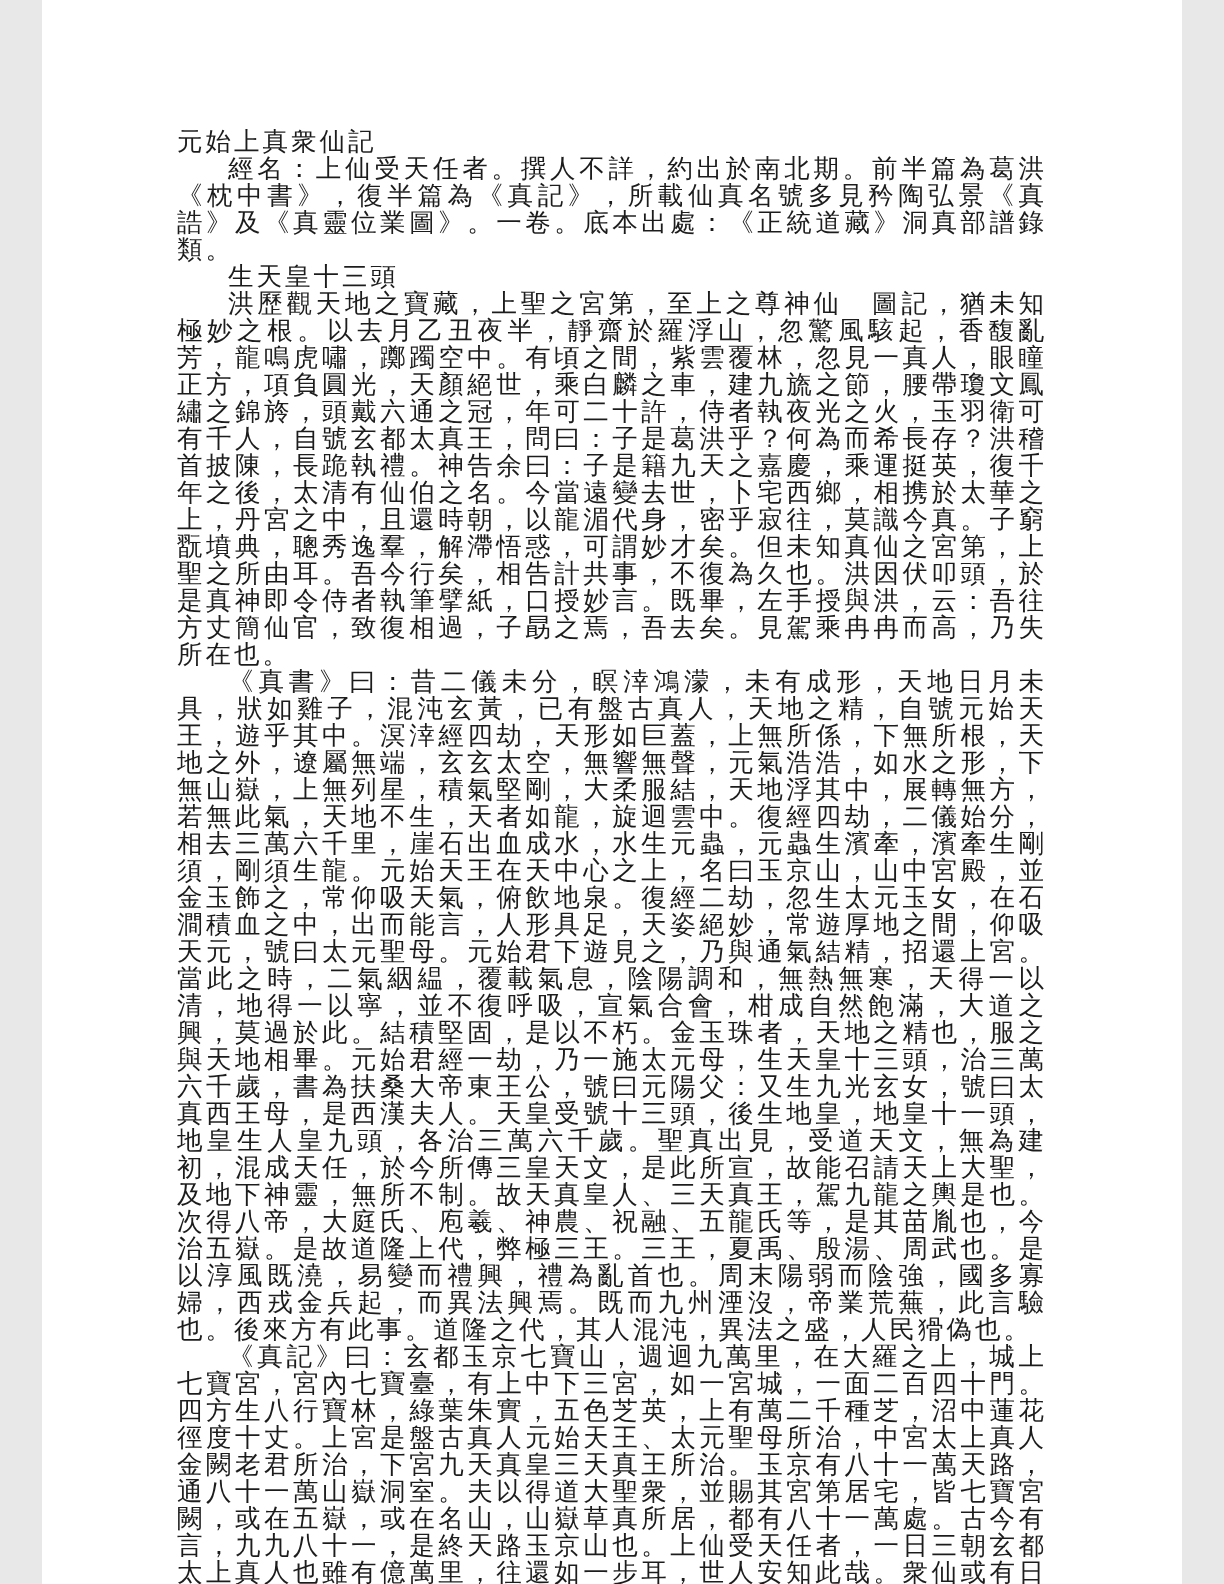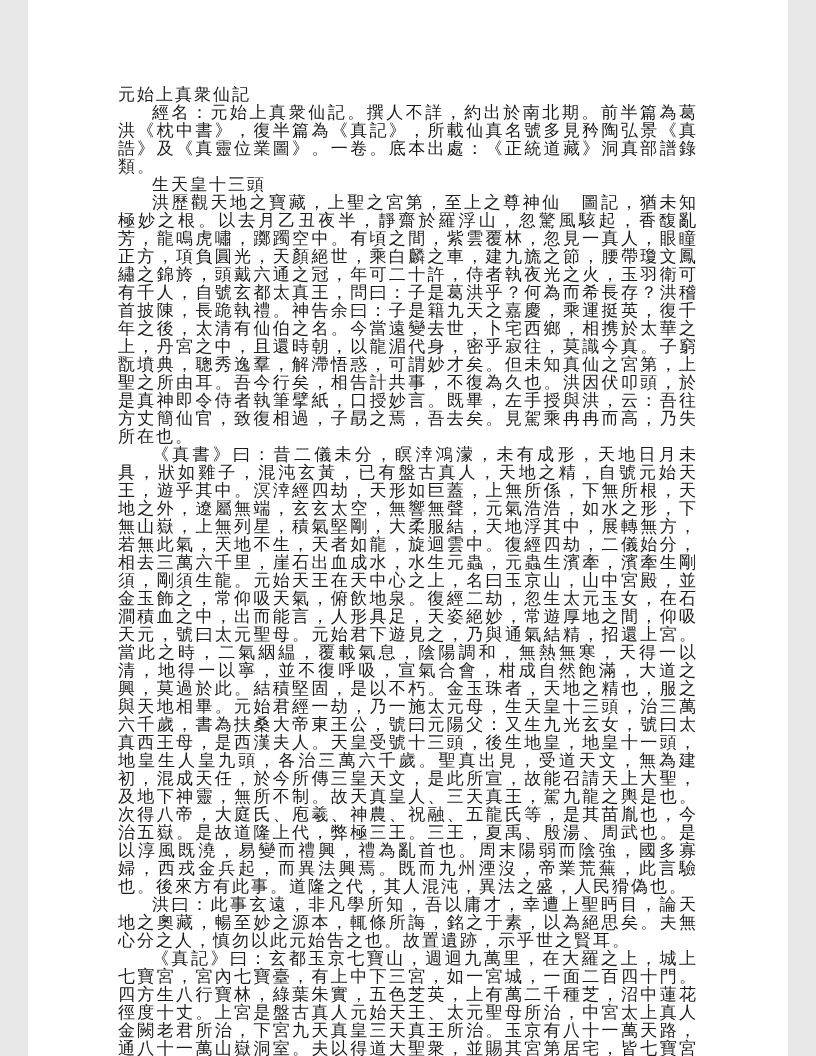--- a/index.html
+++ b/index.html
@@ -39,20 +39,19 @@
   p.para.no-indent {
     text-indent: 0;
   }
 </style>
 </head>
 <body>
 
 <div class="page">
   <div class="doc-text">
     <p class="doc-title para no-indent">元始上真衆仙記</p>
-    <p class="para">經名：元始上真衆仙記。撰人不詳，約出於南北期。前半篇為葛洪《枕中書》，復半篇為《真記》，所載仙真名號多見矜陶弘景《真誥》及《真靈位業圖》。一卷。底本出處：《正統道藏》洞真部譜錄類。</p>
+    <p class="para">經名：上仙受天任者。撰人不詳，約出於南北期。前半篇為葛洪《枕中書》，復半篇為《真記》，所載仙真名號多見矜陶弘景《真誥》及《真靈位業圖》。一卷。底本出處：《正統道藏》洞真部譜錄類。</p>
     <p class="para">生天皇十三頭</p>
     <p class="para">洪歷觀天地之寶藏，上聖之宮第，至上之尊神仙　圖記，猶未知極妙之根。以去月乙丑夜半，靜齋於羅浮山，忽驚風駭起，香馥亂芳，龍鳴虎嘯，躑躅空中。有頃之間，紫雲覆林，忽見一真人，眼瞳正方，項負圓光，天顏絕世，乘白麟之車，建九旒之節，腰帶瓊文鳳繡之錦旍，頭戴六通之冠，年可二十許，侍者執夜光之火，玉羽衛可有千人，自號玄都太真王，問曰：子是葛洪乎？何為而希長存？洪稽首披陳，長跪執禮。神告余曰：子是籍九天之嘉慶，乘運挺英，復千年之後，太清有仙伯之名。今當遠變去世，卜宅西鄉，相携於太華之上，丹宮之中，且還時朝，以龍湄代身，密乎寂往，莫識今真。子窮翫墳典，聰秀逸羣，解滯悟惑，可謂妙才矣。但未知真仙之宮第，上聖之所由耳。吾今行矣，相告計共事，不復為久也。洪因伏叩頭，於是真神即令侍者執筆擘紙，口授妙言。既畢，左手授與洪，云：吾往方丈簡仙官，致復相過，子勗之焉，吾去矣。見駕乘冉冉而高，乃失所在也。</p>
     <p class="para">《真書》曰：昔二儀未分，瞑涬鴻濛，未有成形，天地日月未具，狀如雞子，混沌玄黃，已有盤古真人，天地之精，自號元始天王，遊乎其中。溟涬經四劫，天形如巨蓋，上無所係，下無所根，天地之外，遼屬無端，玄玄太空，無響無聲，元氣浩浩，如水之形，下無山嶽，上無列星，積氣堅剛，大柔服結，天地浮其中，展轉無方，若無此氣，天地不生，天者如龍，旋迴雲中。復經四劫，二儀始分，相去三萬六千里，崖石出血成水，水生元蟲，元蟲生濱牽，濱牽生剛須，剛須生龍。元始天王在天中心之上，名曰玉京山，山中宮殿，並金玉飾之，常仰吸天氣，俯飲地泉。復經二劫，忽生太元玉女，在石澗積血之中，出而能言，人形具足，天姿絕妙，常遊厚地之間，仰吸天元，號曰太元聖母。元始君下遊見之，乃與通氣結精，招還上宮。當此之時，二氣絪緼，覆載氣息，陰陽調和，無熱無寒，天得一以清，地得一以寧，並不復呼吸，宣氣合會，柑成自然飽滿，大道之興，莫過於此。結積堅固，是以不朽。金玉珠者，天地之精也，服之與天地相畢。元始君經一劫，乃一施太元母，生天皇十三頭，治三萬六千歲，書為扶桑大帝東王公，號曰元陽父：又生九光玄女，號曰太真西王母，是西漢夫人。天皇受號十三頭，後生地皇，地皇十一頭，地皇生人皇九頭，各治三萬六千歲。聖真出見，受道天文，無為建初，混成天任，於今所傳三皇天文，是此所宣，故能召請天上大聖，及地下神靈，無所不制。故天真皇人、三天真王，駕九龍之輿是也。次得八帝，大庭氏、庖羲、神農、祝融、五龍氏等，是其苗胤也，今治五嶽。是故道隆上代，弊極三王。三王，夏禹、殷湯、周武也。是以淳風既澆，易變而禮興，禮為亂首也。周末陽弱而陰強，國多寡婦，西戎金兵起，而異法興焉。既而九州湮沒，帝業荒蕪，此言驗也。後來方有此事。道隆之代，其人混沌，異法之盛，人民猾偽也。</p>
-    <p class="para">洪曰：此事玄遠，非凡學所知，吾以庸才，幸遭上聖眄目，論天地之奧藏，暢至妙之源本，輒條所誨，銘之于素，以為絕思矣。夫無心分之人，慎勿以此元始告之也。故置遺跡，示乎世之賢耳。</p>
     <p class="para">《真記》曰：玄都玉京七寶山，週迴九萬里，在大羅之上，城上七寶宮，宮內七寶臺，有上中下三宮，如一宮城，一面二百四十門。四方生八行寶林，綠葉朱實，五色芝英，上有萬二千種芝，沼中蓮花徑度十丈。上宮是盤古真人元始天王、太元聖母所治，中宮太上真人金闕老君所治，下宮九天真皇三天真王所治。玉京有八十一萬天路，通八十一萬山嶽洞室。夫以得道大聖衆，並賜其宮第居宅，皆七寶宮闕，或在五嶽，或在名山，山嶽草真所居，都有八十一萬處。古今有言，九九八十一，是終天路玉京山也。上仙受天任者，一日三朝玄都太上真人也雖有億萬里，往還如一步耳，世人安知此哉。衆仙或有日三朝扶桑公，或三朝西王母。玉京金闕，是太上真人月三朝元始天王、太上真人。元始之弟子，皆如帝王有司徒、丞相也。金闕老子，太上弟子也。扶桑大帝，元始陽之氣，治東方。故世間帝王之子，應東宮也。</p>
   </div>
 </div>
 
 </body></html>

